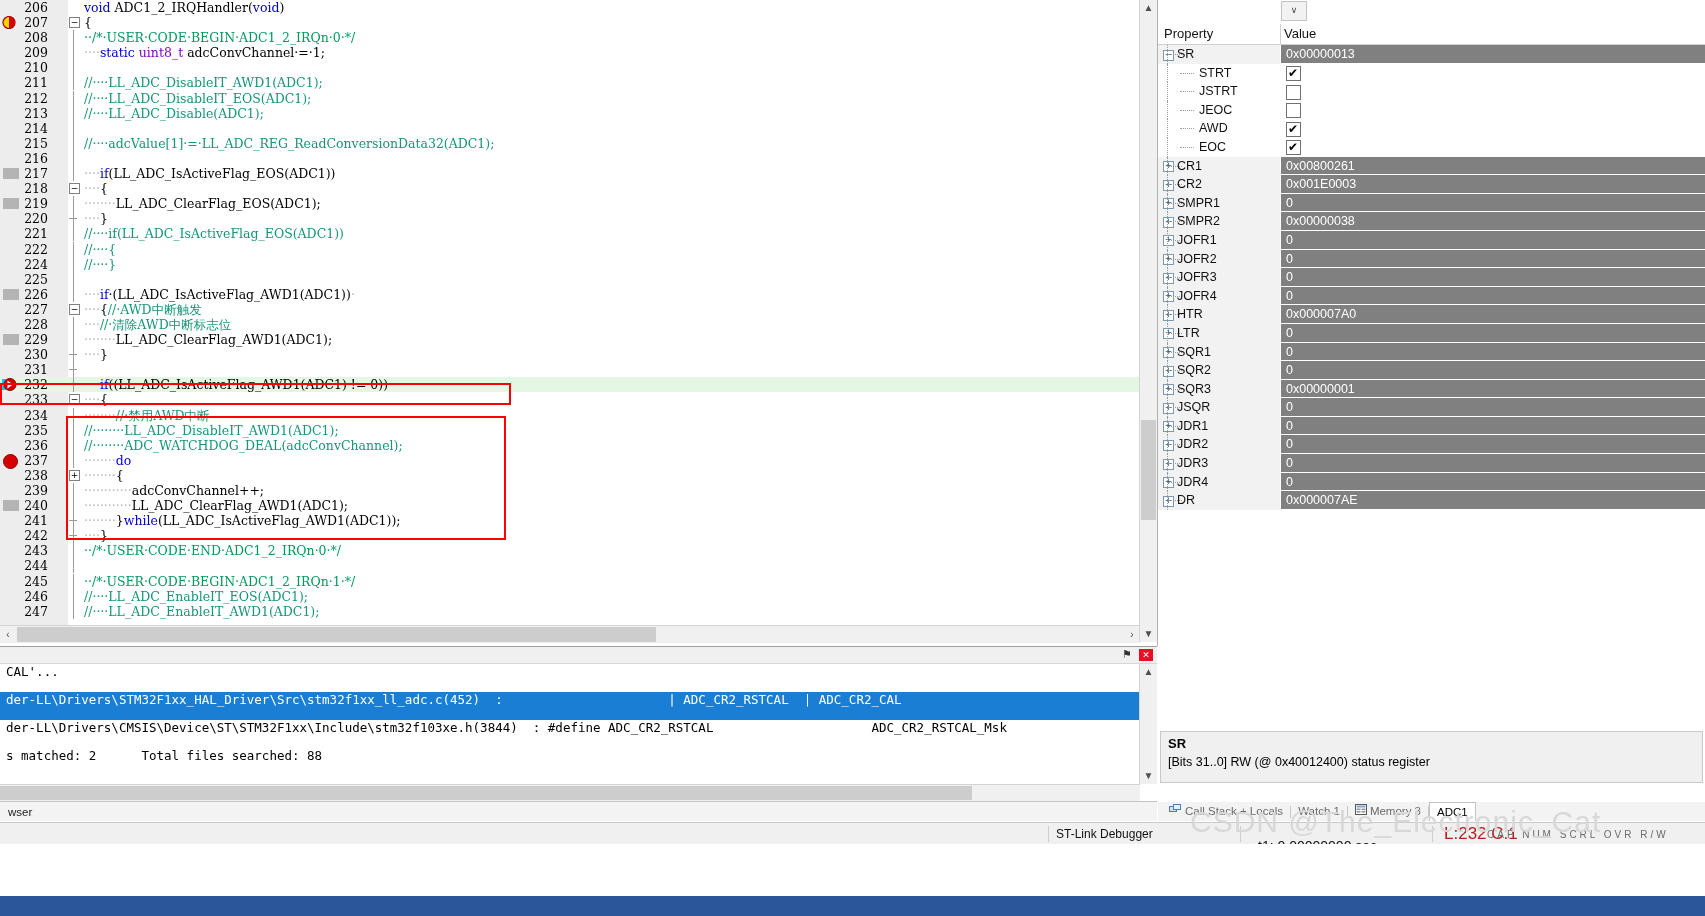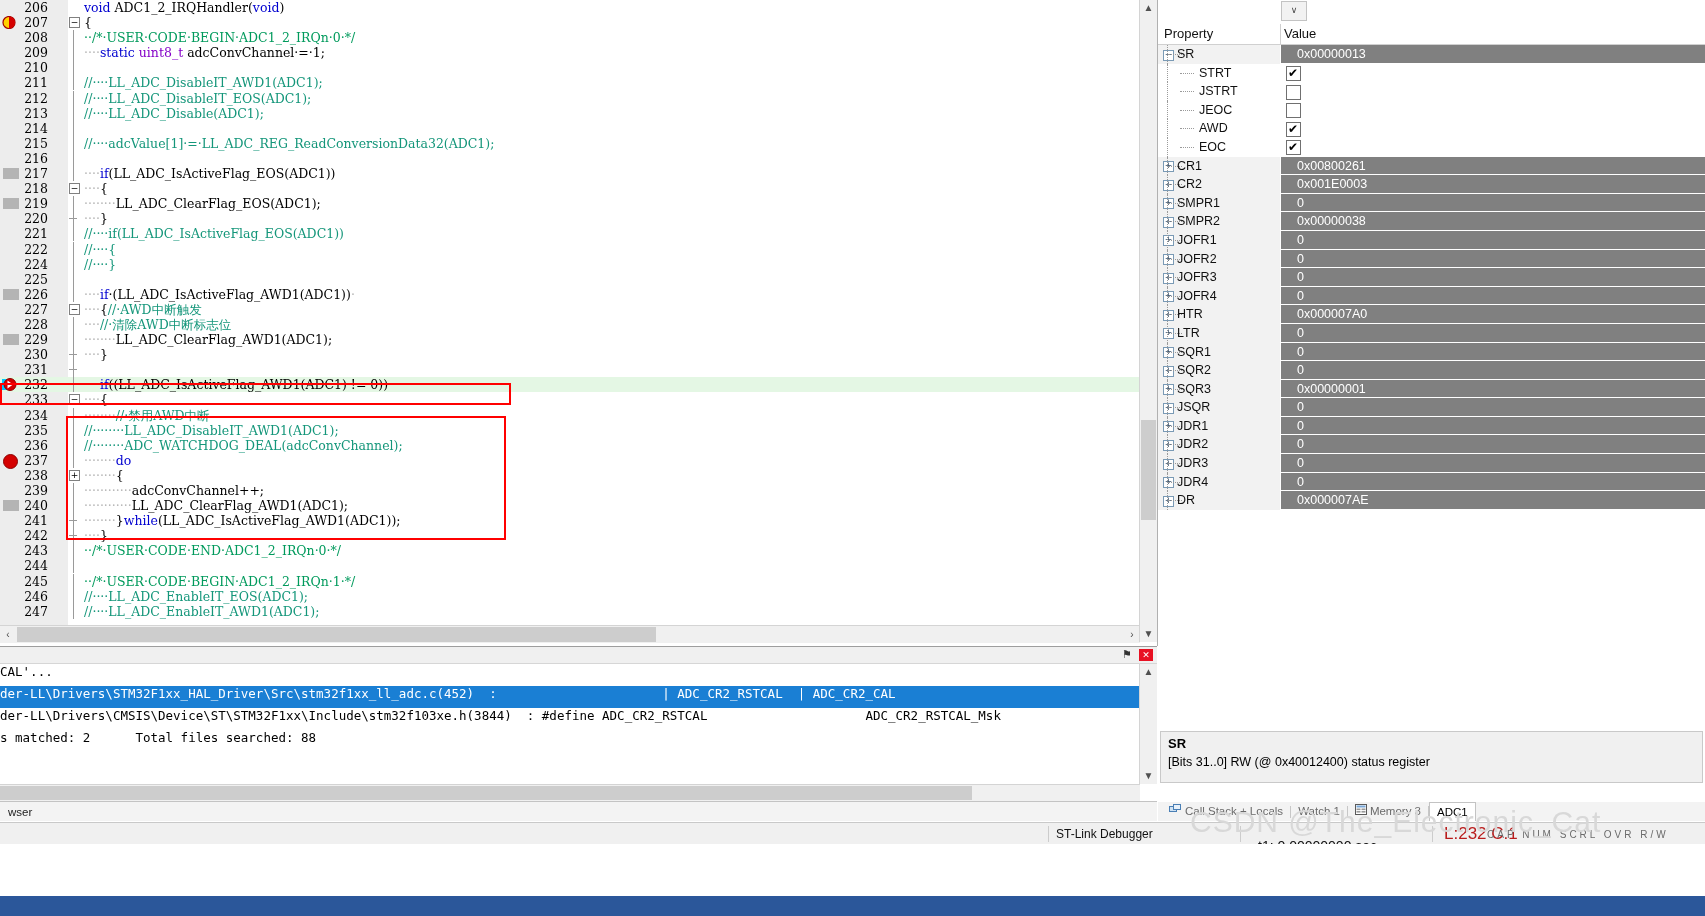--- a/index.html
+++ b/index.html
@@ -121,21 +121,21 @@
     font-size:11px;text-align:center;line-height:13px;
   }
   .find-title .close{
     position:absolute;right:4px;top:2px;width:14px;height:12px;background:#e81123;
     color:#fff;font-size:9px;text-align:center;line-height:12px;font-family:"DejaVu Sans",sans-serif;
   }
   .find-body{
     position:absolute;left:0;top:17px;width:1140px;height:120px;
     font-family:"DejaVu Sans Mono", monospace;font-size:12.5px;color:#000;
   }
-  .find-row{height:22px;line-height:15px;white-space:pre;padding-left:0;}
+  .find-row{height:28px;line-height:15px;white-space:pre;padding-left:6px;}
   .find-row.sel{background:#1a7fd4;color:#fff;}
   .find-vscroll{
     position:absolute;right:0;top:17px;width:17px;height:120px;background:#f0f0f0;
     border-left:1px solid #d4d4d4;
   }
   .find-vscroll .arrow-u,.find-vscroll .arrow-d{
     position:absolute;left:0;width:17px;height:16px;color:#505050;font-size:10px;
     text-align:center;line-height:16px;
   }
   .find-vscroll .arrow-u{top:0;}
@@ -185,21 +185,21 @@
     position:absolute;left:122px;top:0;width:1px;height:20px;background:#d0d0d0;
   }
   .rp-rows{position:absolute;left:0;top:45px;width:547px;height:676px;overflow:hidden;}
   .rp-row{position:relative;height:18.6px;}
   .rp-row .name-cell{
     position:absolute;left:0;top:0;width:122px;height:18.6px;line-height:18.6px;
     background:#f2f2f2;border-bottom:1px solid #ffffff;font-size:12.5px;color:#111;
   }
   .rp-row .val-cell{
     position:absolute;left:123px;top:0;width:424px;height:18.6px;line-height:18.6px;
-    background:#808080;color:#ffffff;font-size:12.5px;padding-left:16px;
+    background:#808080;color:#ffffff;font-size:12.5px;padding-left:5px;
     border-bottom:1px solid #ffffff;box-sizing:border-box;
   }
   .rp-row .val-cell.white{background:#ffffff;color:#000;}
   .rp-row.childrow .name-cell{background:#ffffff;}
   .rp-row.childrow .val-cell{background:#ffffff;}
   .tg{
     position:absolute;top:4.5px;width:9px;height:9px;border:1px solid #7a9ab5;
     background:#fff;font-size:9px;line-height:7px;text-align:center;color:#35506b;
     font-family:"DejaVu Sans",sans-serif;
   }

